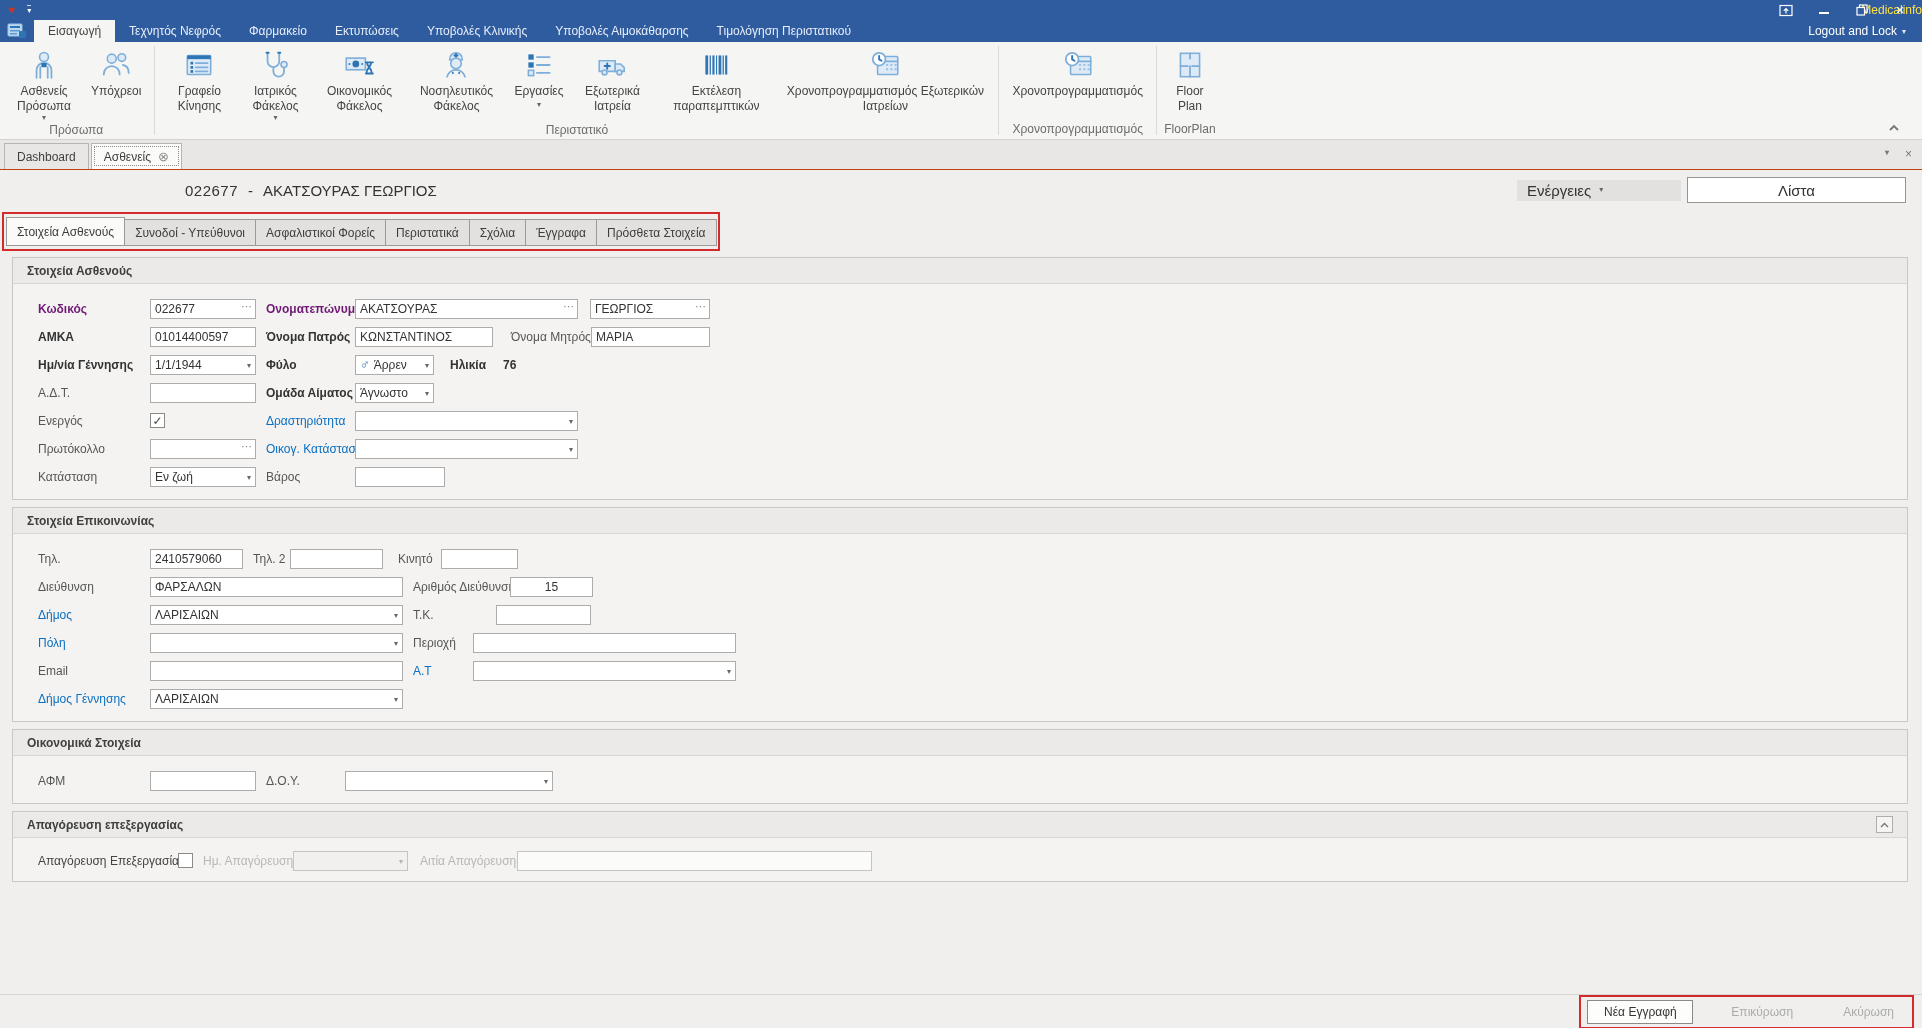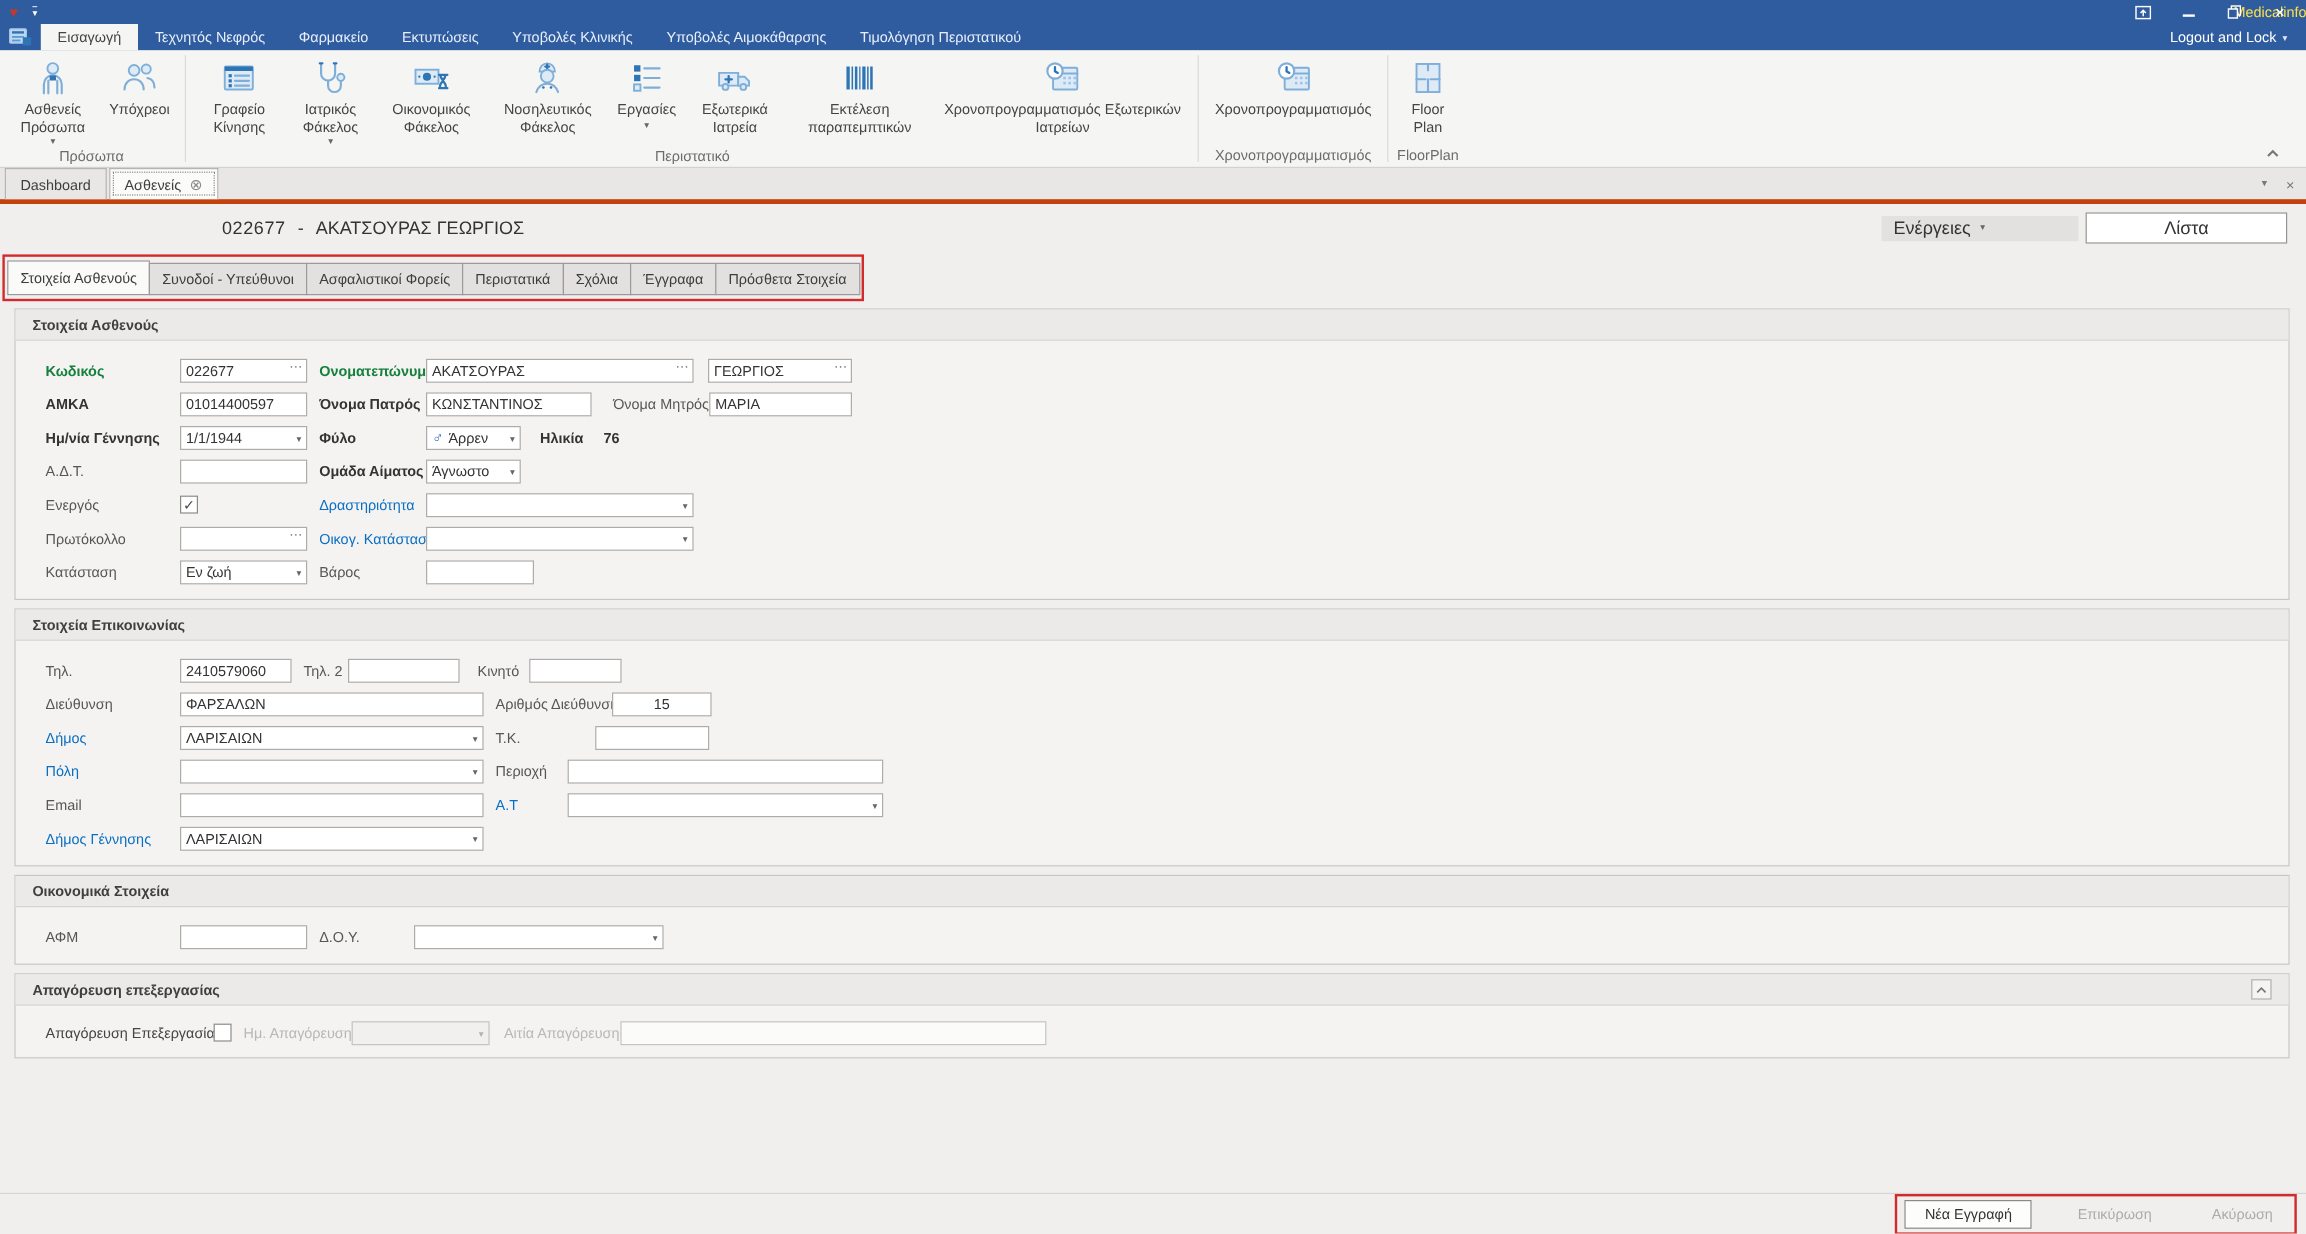--- a/index.html
+++ b/index.html
@@ -31,47 +31,47 @@
 .rbtn .ric{width:34px;height:34px;flex:none;margin-bottom:2px}
 .rlb{color:#444;line-height:1.25;max-width:110px}
 .rdd{font-size:8px;color:#666;line-height:1}
 .rddb{display:block;font-size:8px;color:#666;margin-top:1px}
 .rcollapse{position:absolute;right:22px;bottom:4px;color:#777}
 svg .st{fill:none;stroke:#7fafd9;stroke-width:1.7;stroke-linecap:round;stroke-linejoin:round}
 svg .fl1{fill:#deebf7;stroke:#7fafd9;stroke-width:1.5}
 svg .dk{fill:#2e75b6}
 svg .dks{fill:none;stroke:#2e75b6;stroke-width:1.8;stroke-linecap:round}
 
-.doctabs{height:30px;background:#e9e7e5;border-bottom:4px solid #c2410c;display:flex;align-items:flex-end;padding:0 4px;position:relative}
+.doctabs{height:30px;background:#e9e7e5;border-bottom:1px solid #c2410c;display:flex;align-items:flex-end;padding:0 4px;position:relative}
 .dtab{height:26px;display:flex;align-items:center;padding:0 12px;border:1px solid #b7b5b3;border-bottom:none;margin-right:2px;color:#3f3f3f;background:#e9e7e5;cursor:default}
 .dtab.act{background:#fbfbfa;outline:1px dotted #8a8a8a;outline-offset:-4px}
 .dclose{color:#8a8a8a;font-size:13px;margin-left:7px;line-height:1}
 .dt-ctrl{position:absolute;right:10px;top:8px;display:flex;gap:16px;color:#777}
 
 .content{height:860px;display:flex;flex-direction:column}
 .pheader{height:40px;display:flex;align-items:center;padding:0 16px 0 185px;font-size:15px;color:#333}
 .pcode{letter-spacing:.5px}
 .pdash{margin:0 10px}
 .actbtn{margin-left:auto;width:164px;height:21px;background:#e2e1e0;display:flex;align-items:center;padding:0 10px;gap:8px;color:#333;cursor:default}
-.listbtn{margin-left:6px;width:168px;height:26px;background:#fff;border:1px solid #949494;display:flex;align-items:center;justify-content:center;color:#333;cursor:default}
+.listbtn{margin-left:6px;width:219px;height:26px;background:#fff;border:1px solid #949494;display:flex;align-items:center;justify-content:center;color:#333;cursor:default}
 .redbox{border:2px solid #d32b2b}
 .subtabswrap{margin:2px 0 6px 2px;align-self:flex-start;padding:3px 2px}
 .subtabs{display:flex;align-items:flex-end}
 .stab{height:27px;display:flex;align-items:center;padding:0 10px;border:1px solid #9b9999;margin-right:-1px;background:#e3e1df;color:#3d3d3d;white-space:nowrap;cursor:default}
 .stab.act{background:#fafaf9;height:29px}
 
 .sec{margin:0 14px 7px 12px;border:1px solid #c9c7c5;background:#f4f3f2}
 .sechead{height:26px;background:#ebeae9;border-bottom:1px solid #d8d6d4;display:flex;align-items:center;padding:0 14px;font-weight:bold;color:#3f3f3f}
 .secbody{padding:14px 0 12px 0}
 .frow{display:flex;align-items:center;height:21px;margin-bottom:7px;padding-left:25px}
 .fl{width:100px;flex:none;color:#565656;white-space:nowrap}
 .fl2{width:89px;flex:none;margin-left:10px;color:#565656;white-space:nowrap}
 .bl{color:#0a6fc2}
 .bd{font-weight:bold;color:#333}
-.bl.bd{color:#15803d}
+.bl.bd{color:#701a75}
 .dis{color:#b9b7b5}
 .inp{height:20px;border:1px solid #aeacaa;background:#fff;color:#333;font-family:"Liberation Sans",sans-serif;font-size:12px;padding:0 4px;outline:none}
 .iw{position:relative;height:20px}
 .iw .inp{width:100%;height:100%;padding-right:16px}
 .ell{position:absolute;right:4px;top:2px;color:#888;font-size:11px;line-height:1;cursor:default}
 .dd{height:20px;border:1px solid #aeacaa;background:#fff;display:flex;align-items:center;padding:0 16px 0 4px;position:relative;color:#333;cursor:default}
 .dd .car{position:absolute;right:4px;top:5px;font-size:8px;color:#666}
 .dd.dis2{background:#f1f0ef;border-color:#c6c4c2}
 .dd.dis2 .car{color:#b5b3b1}
 .inp:disabled{background:#fbfbfa;border-color:#c6c4c2}

